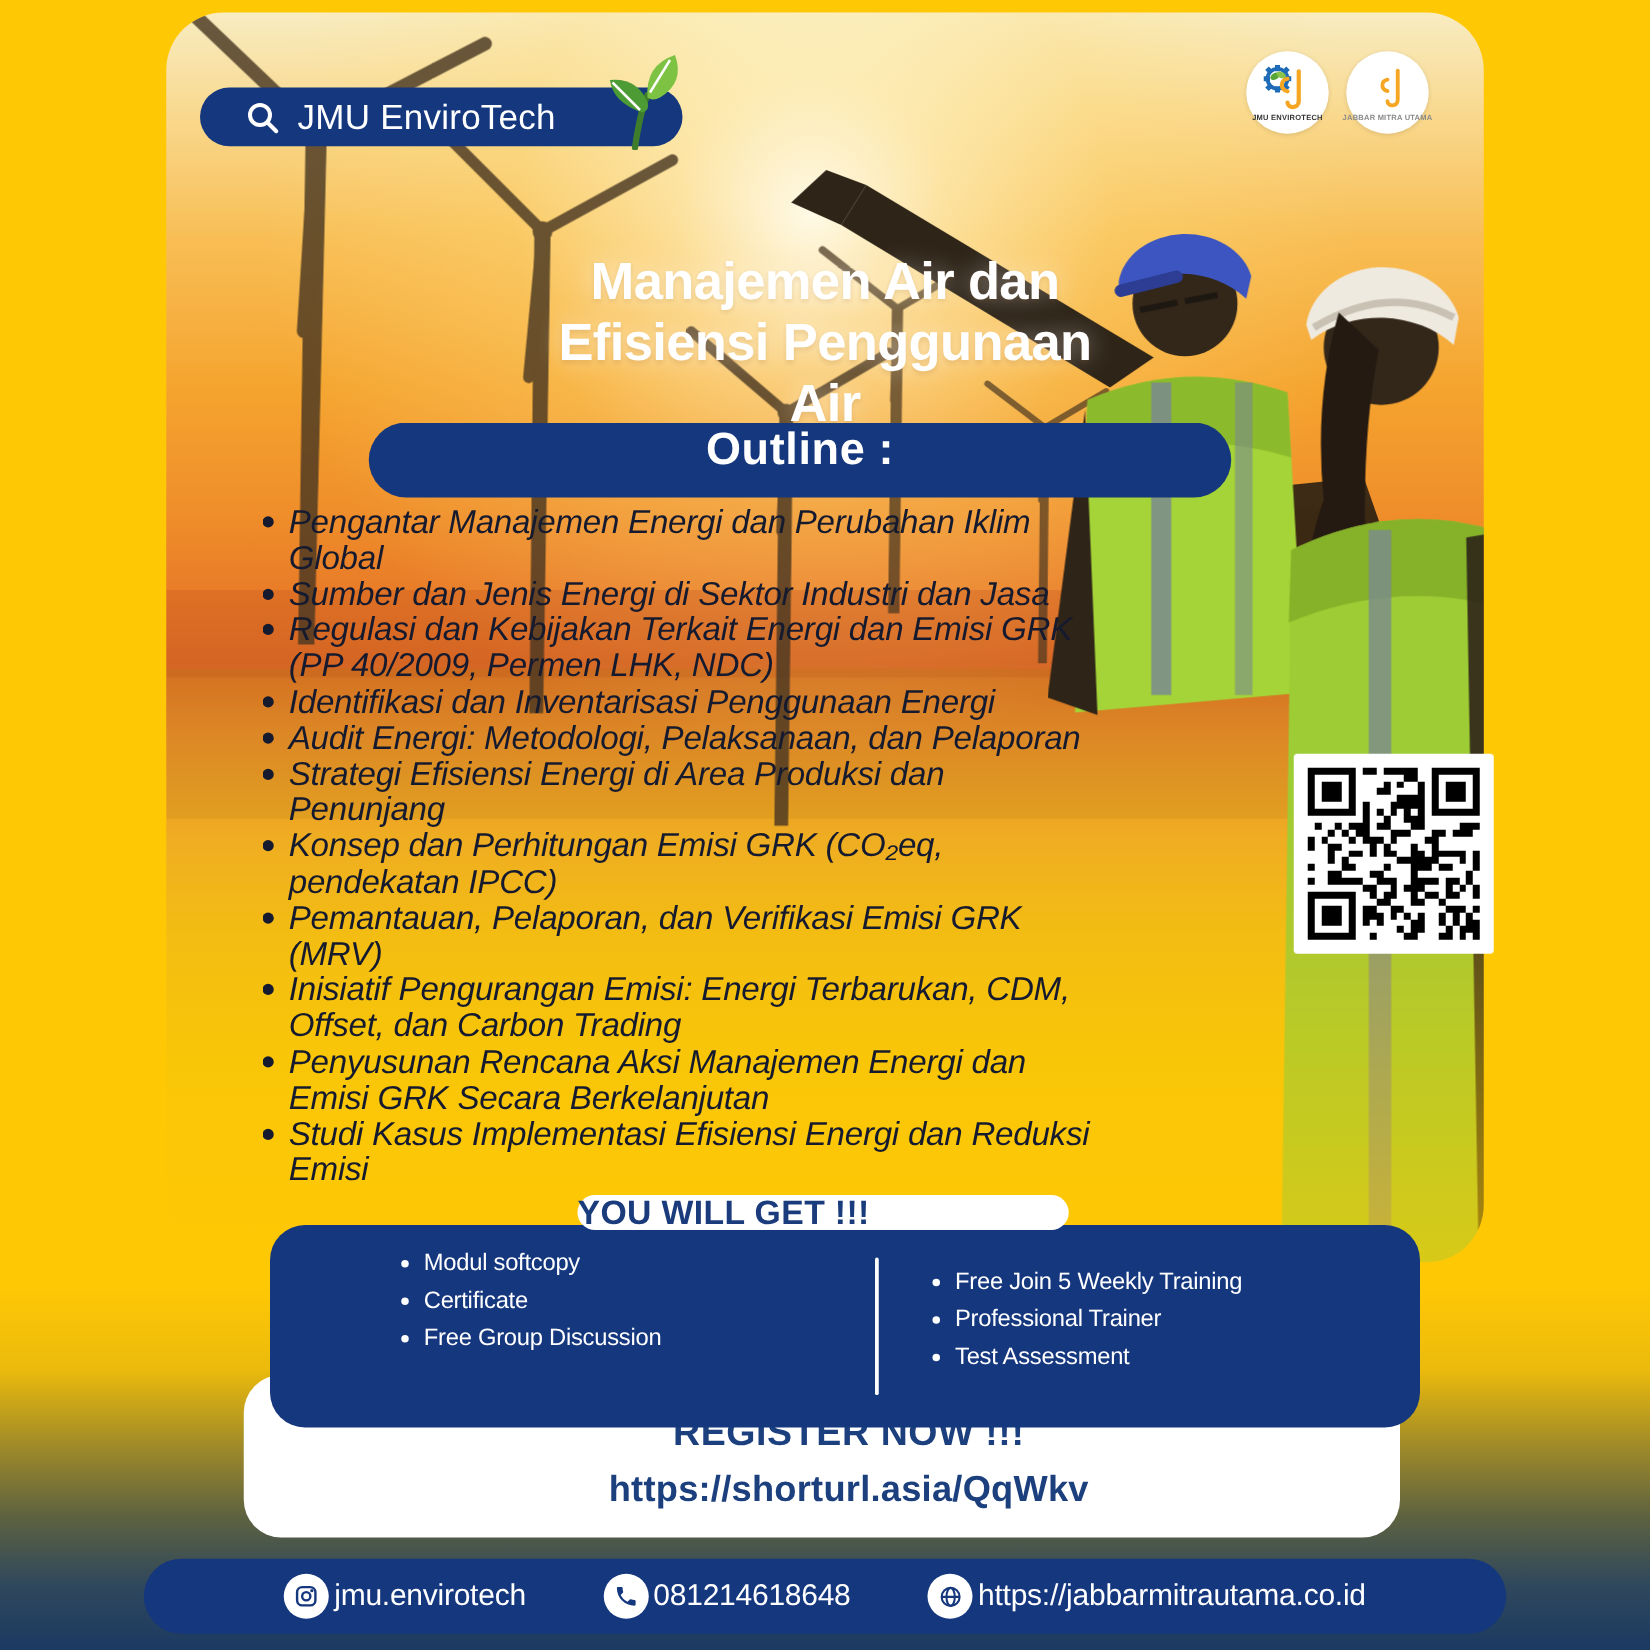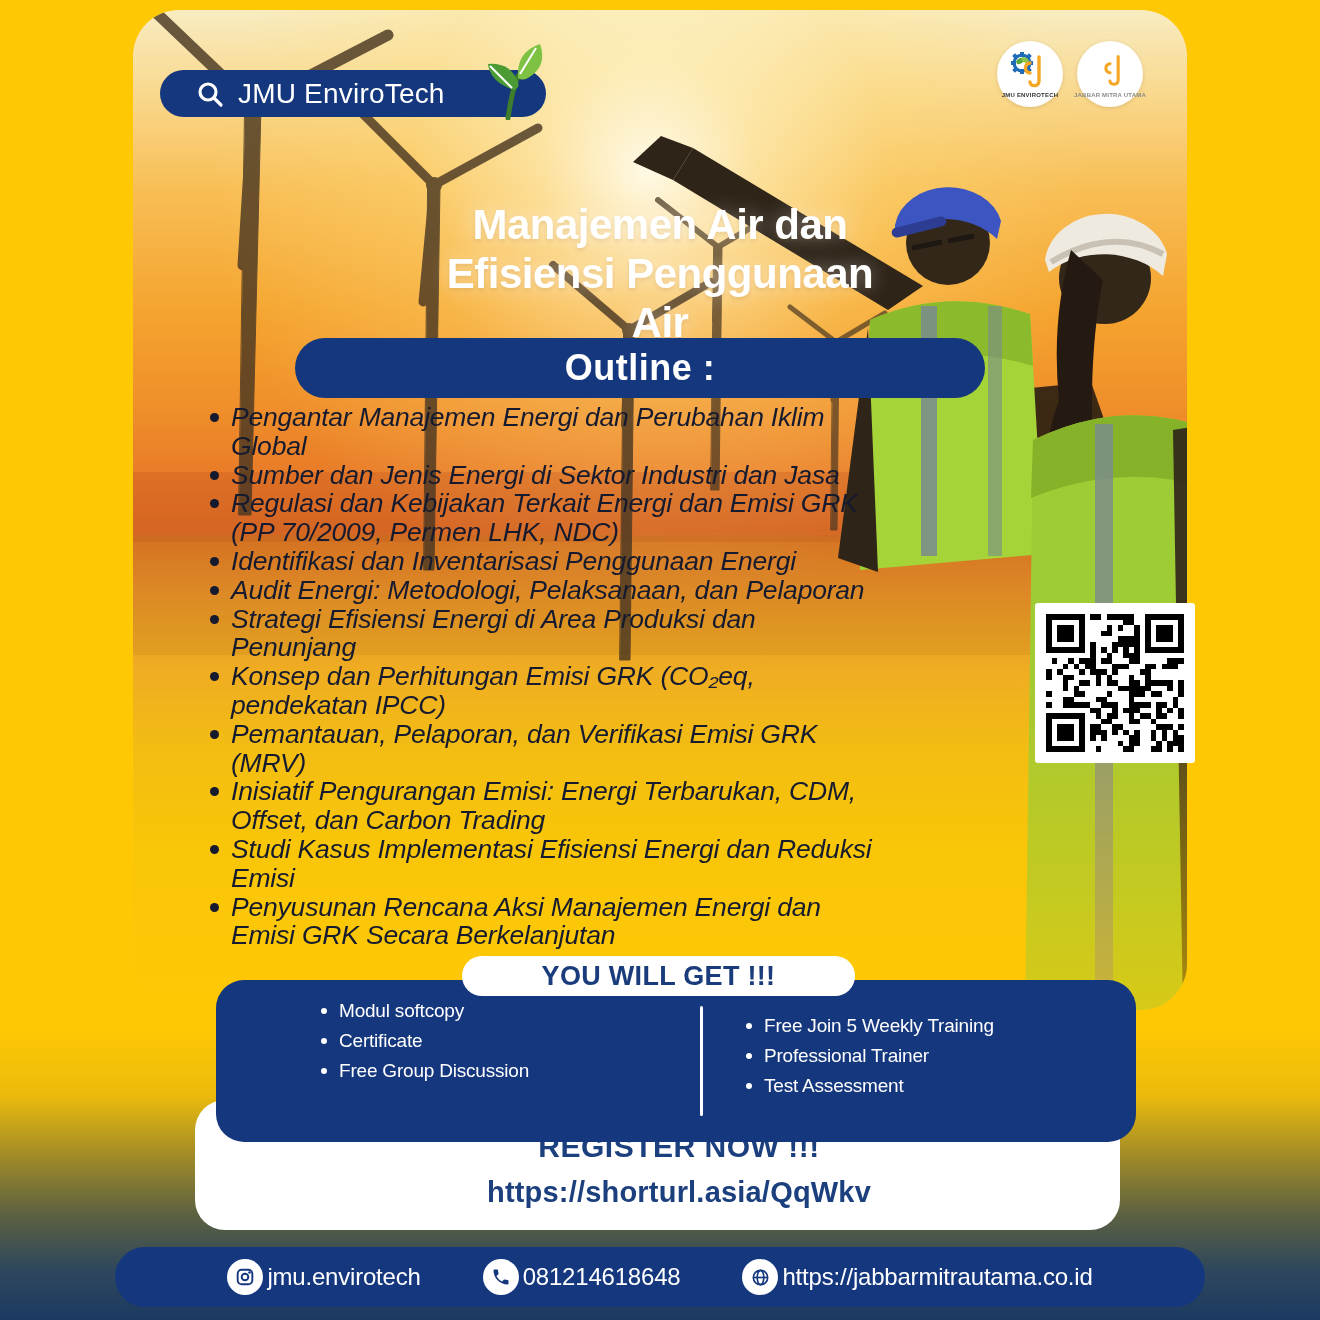--- a/index.html
+++ b/index.html
@@ -44,42 +44,42 @@
   
   .title {
     position:absolute; left:133px; top:200px; width:1054px; z-index:5;
     text-align:center; color:#fff; font-size:42px; font-weight:800;
     line-height:49px; letter-spacing:-.5px;
     text-shadow:0 0 20px rgba(255,255,255,.45), 0 2px 4px rgba(140,80,0,.18);
   }
   .outline-pill {
     position:absolute; left:295px; top:338px; width:690px; height:60px;
     background:#15377E; border-radius:30px; z-index:5;
-    display:flex; align-items:center; justify-content:center;
+    display:flex; justify-content:center;
     color:#fff; font-size:36px; font-weight:800; letter-spacing:.5px;
   }
   
   .bullets {
     position:absolute; left:210px; top:403px; width:830px; z-index:5;
     list-style:none; color:#151A2E; font-size:26.5px; line-height:28.8px;
     font-weight:500; letter-spacing:-.2px;
   }
   .b-item { display:flex; align-items:flex-start; gap:12px;font-style:italic; }
   .dot { flex:0 0 9px; width:9px; height:9px; border-radius:50%; background:#151A2E; margin-top:10px; }
   .b-text { white-space:pre-line; }
   
   .qr-box {
     position:absolute; left:1035px; top:603px; width:160px; height:160px;
     background:#fff; z-index:5; padding:11px; border-radius:3px;
   }
   
   .ywg-pill {
-    position:absolute; left:462px; top:956px; width:393px; height:40px;
+    position:absolute; left:462px; top:956px; width:393px; height:28px;
     background:#fff; border-radius:22px; z-index:6;
-    display:flex; align-items:center; justify-content:center;
+    display:flex; align-items:center; justify-content:flex-start;
     color:#1B3C7C; font-size:27px; font-weight:800; letter-spacing:.3px;
   }
   .benefits-box {
     position:absolute; left:216px; top:980px; width:920px; height:162px;
     background:#15377E; border-radius:28px; z-index:5;
   }
   .benefits-col { position:absolute; list-style:none; color:#fff; font-size:19px; font-weight:500; letter-spacing:-.2px; }
   .benefits-left { left:105px; top:16px; }
   .benefits-right { left:530px; top:31px; }
   .ben-item { display:flex; align-items:center; gap:12px; height:30px; }
@@ -261,21 +261,21 @@
       </li>
 
       <li class="b-item">
         <span class="dot"></span>
         <span class="b-text">Sumber dan Jenis Energi di Sektor Industri dan Jasa</span>
       </li>
 
       <li class="b-item">
         <span class="dot"></span>
         <span class="b-text">Regulasi dan Kebijakan Terkait Energi dan Emisi GRK
-(PP 70/2009, Permen LHK, NDC)</span>
+(PP 40/2009, Permen LHK, NDC)</span>
       </li>
 
       <li class="b-item">
         <span class="dot"></span>
         <span class="b-text">Identifikasi dan Inventarisasi Penggunaan Energi</span>
       </li>
 
       <li class="b-item">
         <span class="dot"></span>
         <span class="b-text">Audit Energi: Metodologi, Pelaksanaan, dan Pelaporan</span>
@@ -300,28 +300,28 @@
       </li>
 
       <li class="b-item">
         <span class="dot"></span>
         <span class="b-text">Inisiatif Pengurangan Emisi: Energi Terbarukan, CDM,
 Offset, dan Carbon Trading</span>
       </li>
 
       <li class="b-item">
         <span class="dot"></span>
+        <span class="b-text">Penyusunan Rencana Aksi Manajemen Energi dan
+Emisi GRK Secara Berkelanjutan</span>
+      </li>
+
+      <li class="b-item">
+        <span class="dot"></span>
         <span class="b-text">Studi Kasus Implementasi Efisiensi Energi dan Reduksi
 Emisi</span>
-      </li>
-
-      <li class="b-item">
-        <span class="dot"></span>
-        <span class="b-text">Penyusunan Rencana Aksi Manajemen Energi dan
-Emisi GRK Secara Berkelanjutan</span>
       </li>
     </ul>
 
   <div class="qr-box">
     <svg id="qr" width="138" height="138" viewBox="0 0 125 125" shape-rendering="crispEdges">
         <rect x="0" y="0" width="5" height="5" fill="#000"></rect>
         <rect x="5" y="0" width="5" height="5" fill="#000"></rect>
         <rect x="10" y="0" width="5" height="5" fill="#000"></rect>
         <rect x="15" y="0" width="5" height="5" fill="#000"></rect>
         <rect x="20" y="0" width="5" height="5" fill="#000"></rect>

